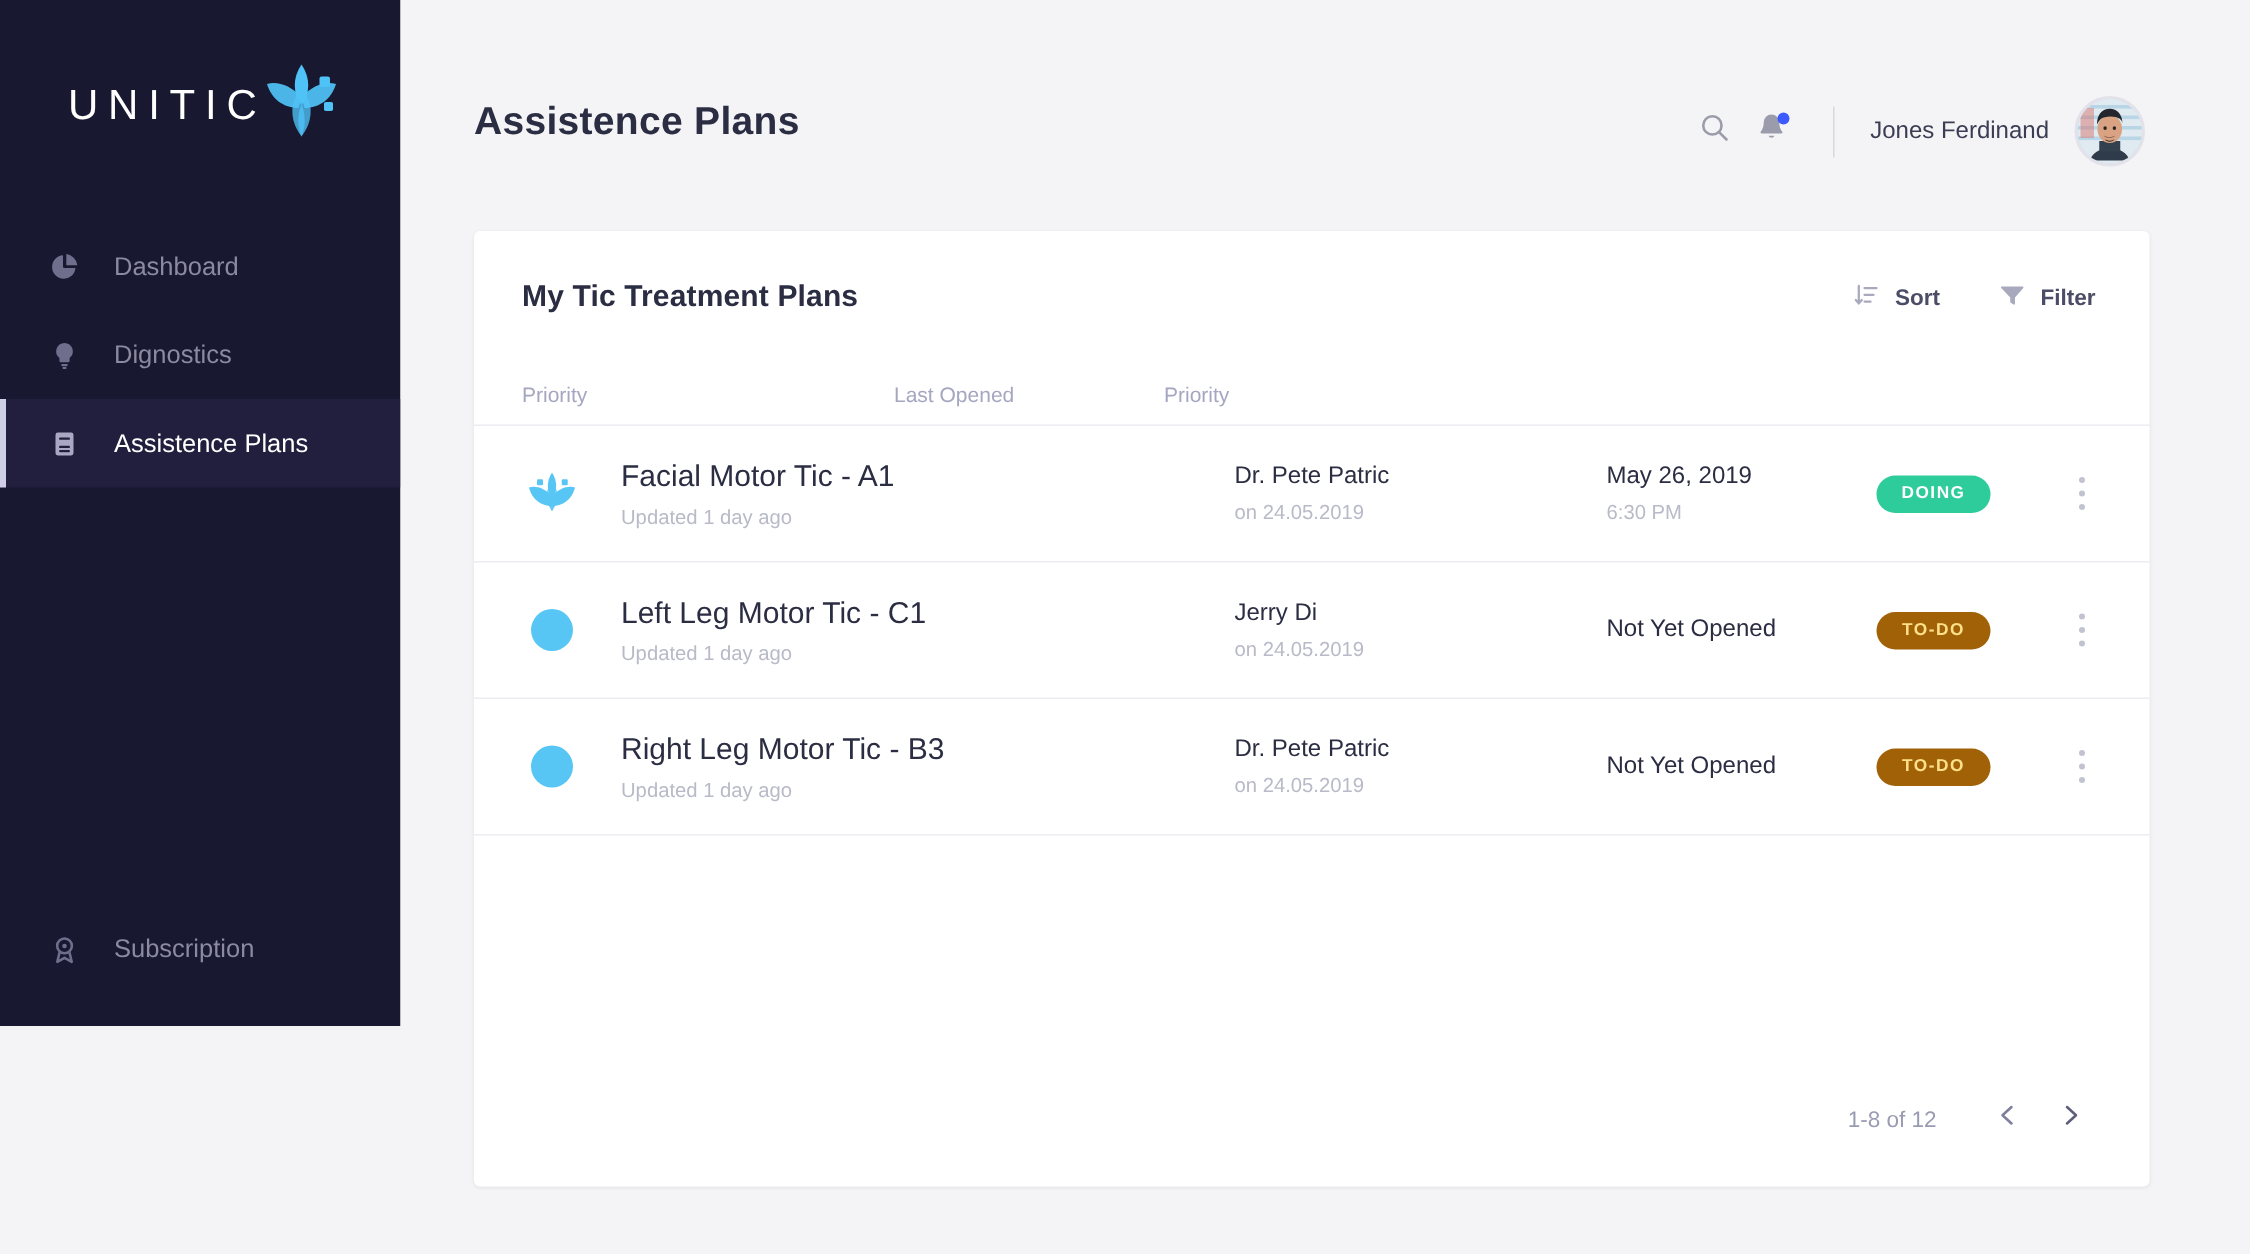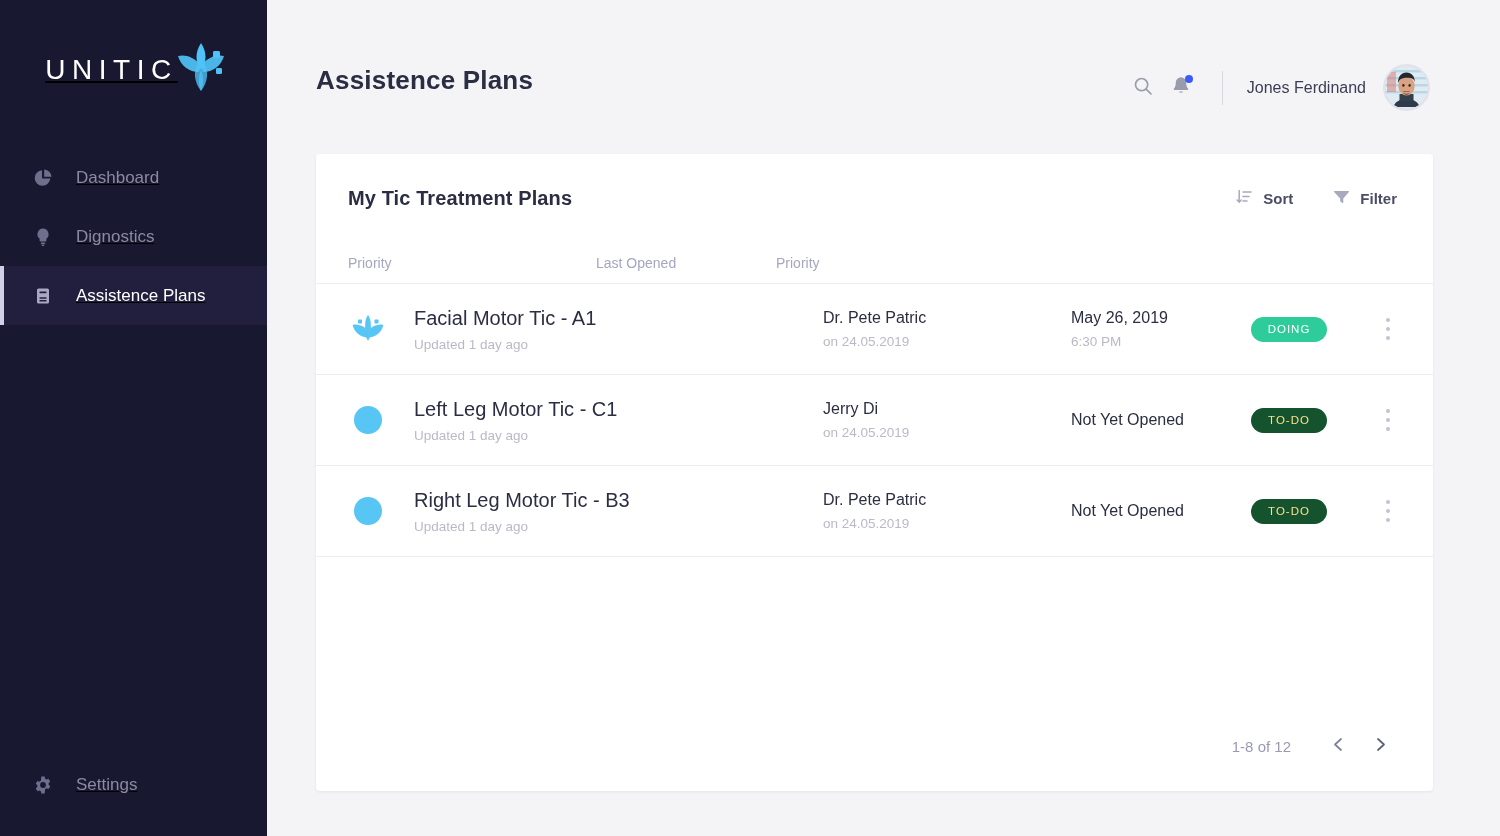--- a/index.html
+++ b/index.html
@@ -6,26 +6,25 @@
   html, body {
     width: 1500px; height: 836px;
     font-family: "Liberation Sans", sans-serif;
     background: #f4f4f6;
     overflow: hidden;
   }
   .app { display: flex; width: 1500px; height: 836px; }
 
   
   .sidebar {
-    width: 267px; height: 836px;
+    width: 267px; height: 684px;
     background: #191831;
     display: flex; flex-direction: column;
     flex: 0 0 267px;
     position: relative;
-    text-decoration: underline;
   }
   .logo-wrap {
     height: 140px;
     display: flex; align-items: center; justify-content: center;
     padding-left: 6px;
   }
   .logo-row { display: flex; align-items: center; }
   .logo-text {
     color: #ffffff;
     font-size: 28px;
@@ -171,24 +170,24 @@
   .dot-ico { width: 28px; height: 28px; border-radius: 50%; background: #58c6f5; }
   .sess-main { font-size: 20px; color: #2b2d42; margin-bottom: 7px; }
   .sess-sub  { font-size: 13.5px; color: #b9bac8; }
   .cell-main { font-size: 16px; color: #2b2d42; }
   .cell-main.sp { margin-bottom: 7px; }
   .cell-sub  { font-size: 13.5px; color: #b9bac8; }
   .badge {
     display: inline-flex; align-items: center; justify-content: center;
     height: 25px; min-width: 76px; padding: 0 15px;
     border-radius: 13px;
-    font-size: 11.5px; font-weight: 400; letter-spacing: 1px;
+    font-size: 11.5px; font-weight: 700; letter-spacing: 1px;
   }
   .badge.doing { background: #2ecc9b; color: #ffffff; }
-  .badge.todo  { background: #14532d; color: #fde08a; }
+  .badge.todo  { background: #a16207; color: #fde08a; }
   .kebab {
     width: 26px; height: 30px; cursor: pointer;
     display: flex; flex-direction: column; align-items: center; justify-content: center; gap: 5px;
   }
   .kebab i { width: 4px; height: 4px; border-radius: 50%; background: #c2c3d1; display:block; }
 
   .pager {
     position: absolute; right: 36px; bottom: 28px;
     display: flex; align-items: center; gap: 8px;
   }
@@ -258,30 +257,31 @@
         </span>
         <span>Assistence Plans</span>
       </div>
 
     </nav>
 
     <div class="nav-spacer"></div>
 
     <nav class="nav-bottom">
 
+
       <div class="nav-item">
         <span class="ico">
-          <svg width="20" height="20" viewBox="0 0 20 20" fill="#6f6e8c">
-            <path d="M8.3 1.6 h3.4 l0.35 2.1 a6.4 6.4 0 0 1 1.5 0.87 l2-0.78 1.7 2.95 -1.64 1.35 a6.5 6.5 0 0 1 0 1.72 l1.64 1.35 -1.7 2.95 -2-0.78 a6.4 6.4 0 0 1 -1.5 0.87 L11.7 18.4 h-3.4 l-0.35-2.1 a6.4 6.4 0 0 1 -1.5-0.87 l-2 0.78 -1.7-2.95 1.64-1.35 a6.5 6.5 0 0 1 0-1.72 L2.75 8.84 l1.7-2.95 2 0.78 a6.4 6.4 0 0 1 1.5-0.87 Z"></path>
-            <circle cx="10" cy="10" r="2.9" fill="#191831"></circle>
-          </svg>
-        </span>
-        <span>Settings</span>
-      </div>
-
+          <svg width="20" height="20" viewBox="0 0 20 20" fill="none" stroke="#6f6e8c" stroke-width="1.7">
+            <circle cx="10" cy="7.6" r="4.9"></circle>
+            <circle cx="10" cy="7.6" r="1.5" fill="#6f6e8c" stroke="none"></circle>
+            <path d="M6.7 11.9 L5.2 18.2 L10 15.6 L14.8 18.2 L13.3 11.9" stroke-linejoin="round"></path>
+          </svg>
+        </span>
+        <span>Subscription</span>
+      </div>
 
 
     </nav>
   </aside>
 
   <main class="main">
 
     <div class="topbar">
       <h1 class="page-title">Assistence Plans</h1>
 

